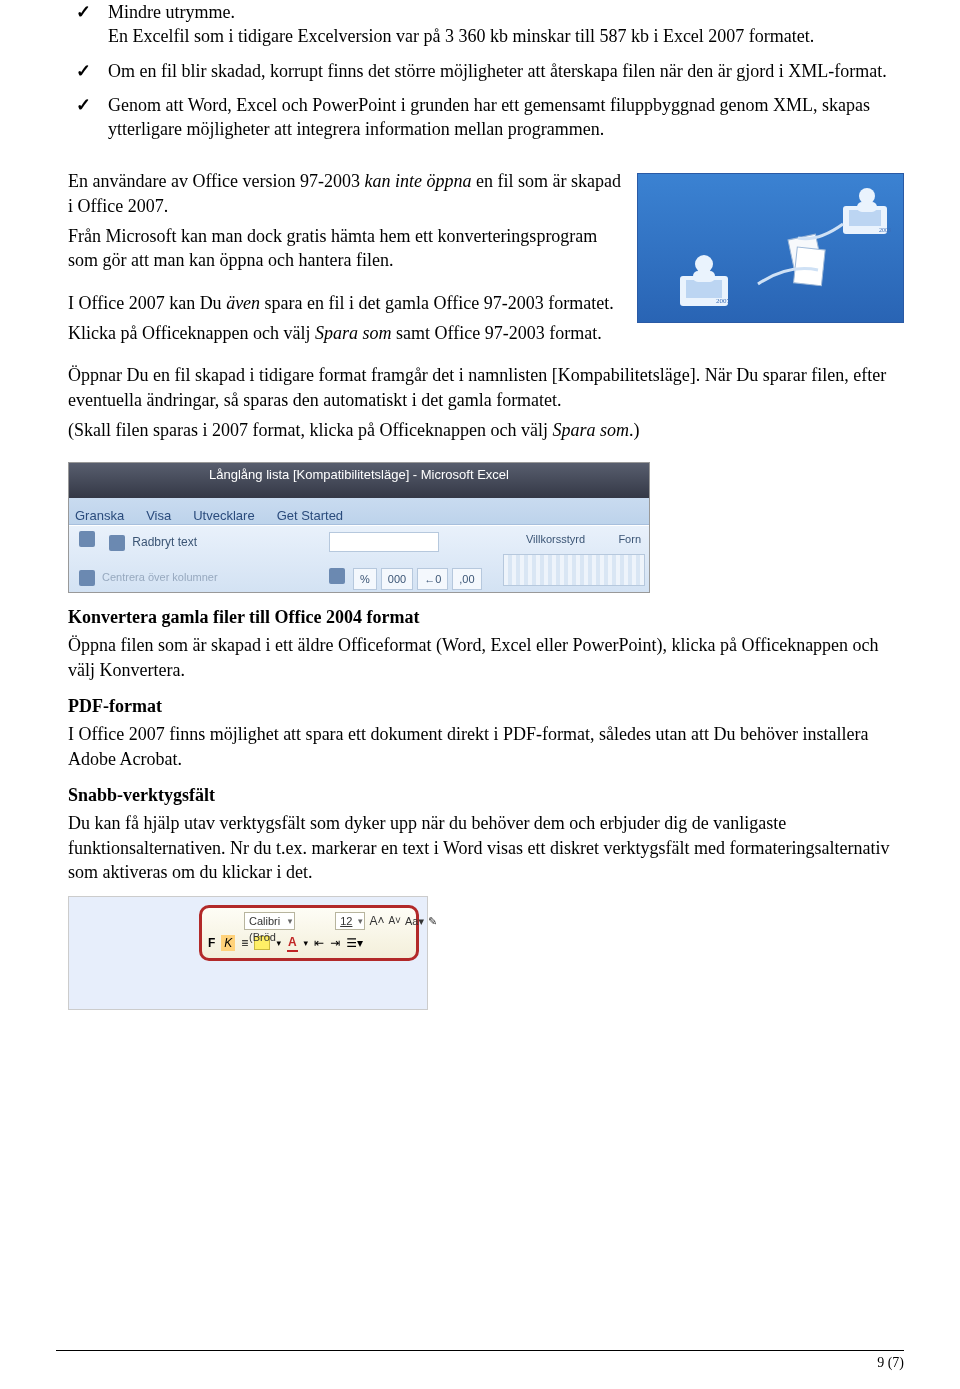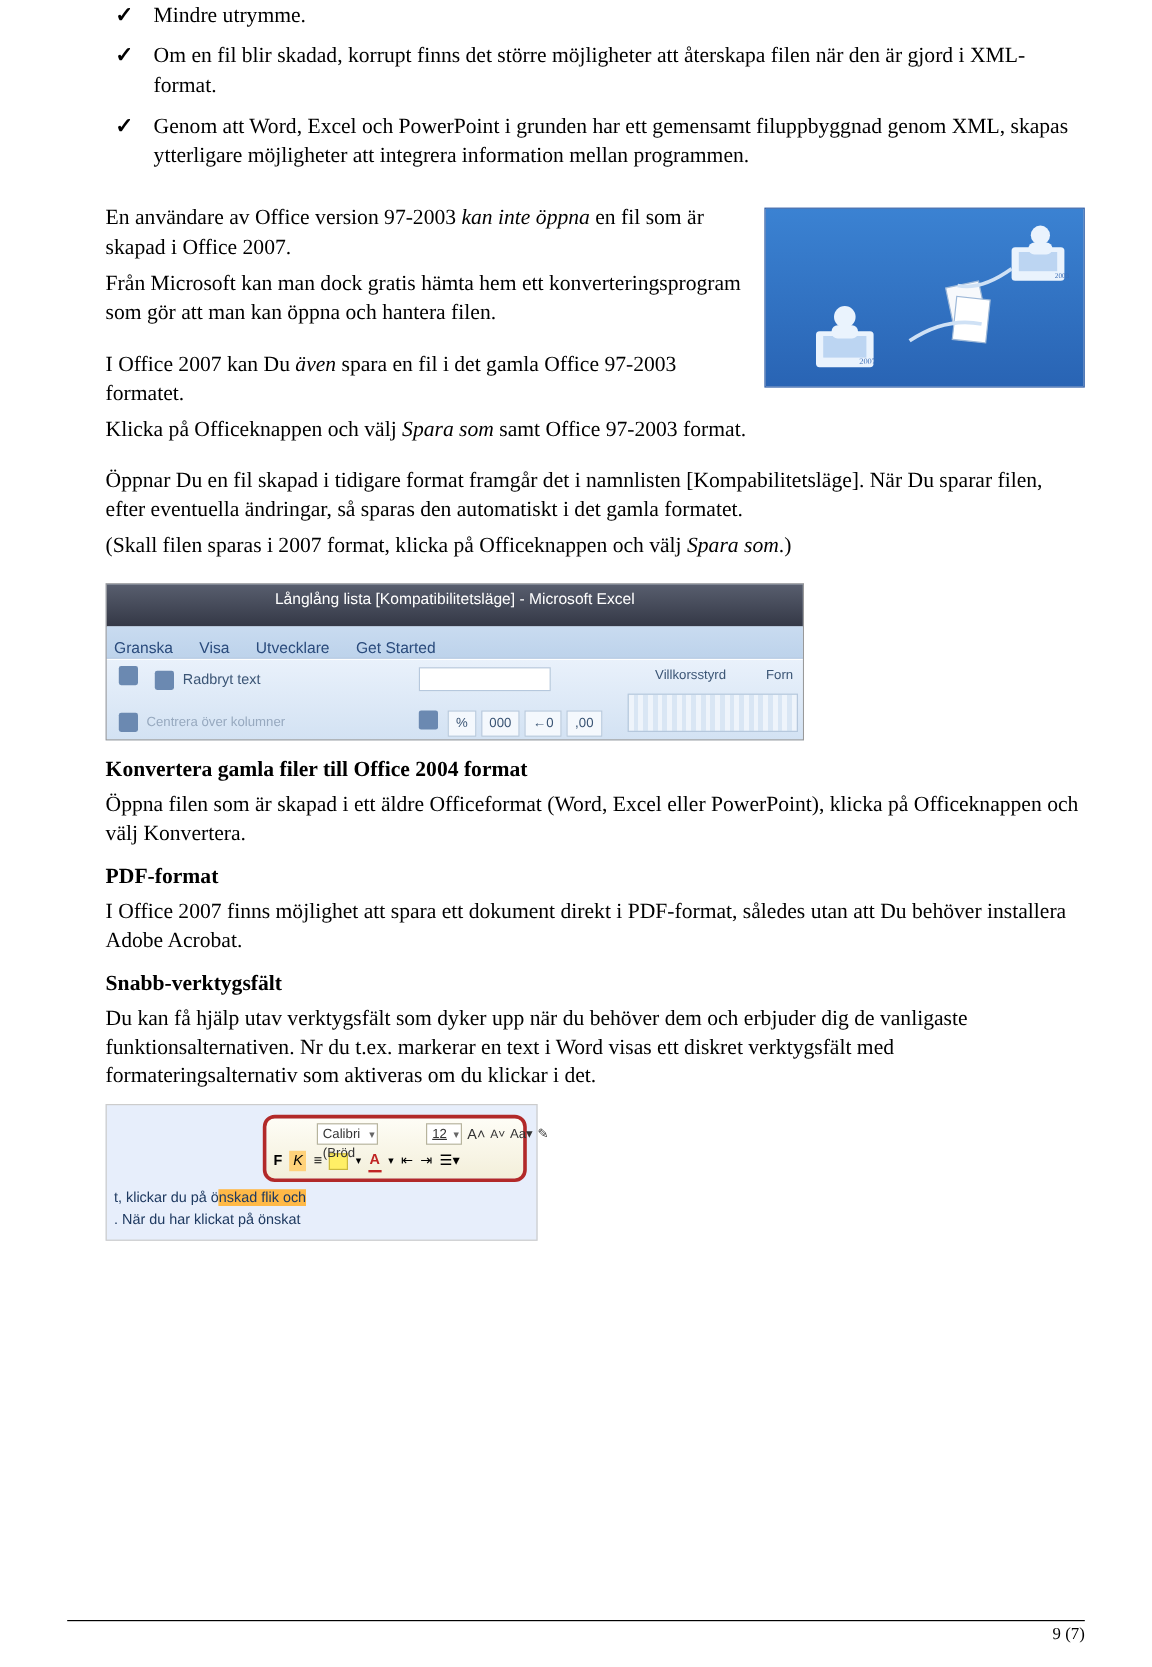--- a/index.html
+++ b/index.html
@@ -7,21 +7,21 @@
     width:960px;
     min-height:1389px;
     background:#fff;
     font-family:Garamond, "Times New Roman", serif;
     color:#000;
     font-size:18px;
     line-height:1.35;
     position:relative;
   }
   .page{
-    padding:0 56px 0 88px;
+    padding:0 56px 0 68px;
     box-sizing:border-box;
   }
   
   ul.ticks{list-style:none;padding:0;margin:0 0 28px 0;}
   ul.ticks>li{position:relative;padding-left:40px;margin-bottom:10px;}
   ul.ticks>li::before{
     content:"✓";
     position:absolute;left:8px;top:0;
     font-weight:bold;font-size:18px;
   }
@@ -109,20 +109,21 @@
   .hr{position:absolute;bottom:38px;left:56px;right:56px;border-top:1px solid #000;}
 </style>
 </head>
 <body>
 
 <div class="page">
 
   <ul class="ticks">
     <li>
       <span>Mindre utrymme.</span><br>
+      <span>En Excelfil som i tidigare Excelversion var på 3 360 kb minskar till 587 kb i Excel 2007 formatet.</span>
     </li>
     <li>
       <span>Om en fil blir skadad, korrupt finns det större möjligheter att återskapa filen när den är gjord i XML-format.</span>
     </li>
     <li>
       <span>Genom att Word, Excel och PowerPoint i grunden har ett gemensamt filuppbyggnad genom XML, skapas ytterligare möjligheter att integrera information mellan programmen.</span>
     </li>
   </ul>
 
   <div class="floatimg">
@@ -238,24 +239,18 @@
         <span>≡</span>
         <span class="hl"></span>
         <span style="font-size:9px;">▾</span>
         <span class="uA">A</span>
         <span style="font-size:9px;">▾</span>
         <span>⇤</span>
         <span>⇥</span>
         <span>☰▾</span>
       </div>
     </div>
-    <div class="txtlines">
-      <div>
-        <span>t, klickar du på ö</span><span class="sel">nskad flik och</span>
-      </div>
-      <div>. När du har klickat på önskat</div>
-    </div>
   </div>
 
 </div>
 
 <div class="hr"></div>
 <div class="footer">9 (7)</div>
 
 </body></html>

